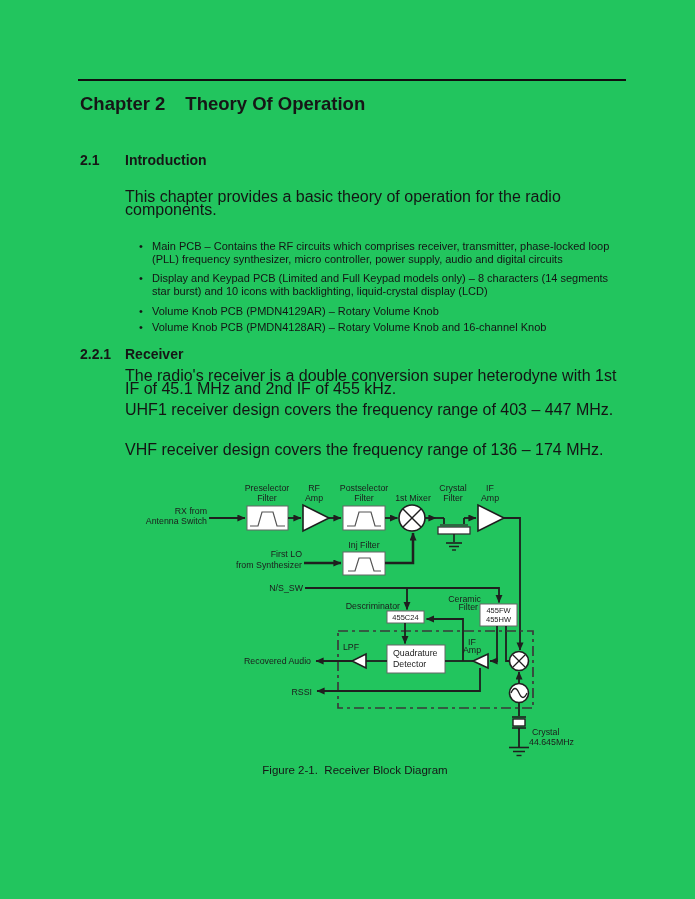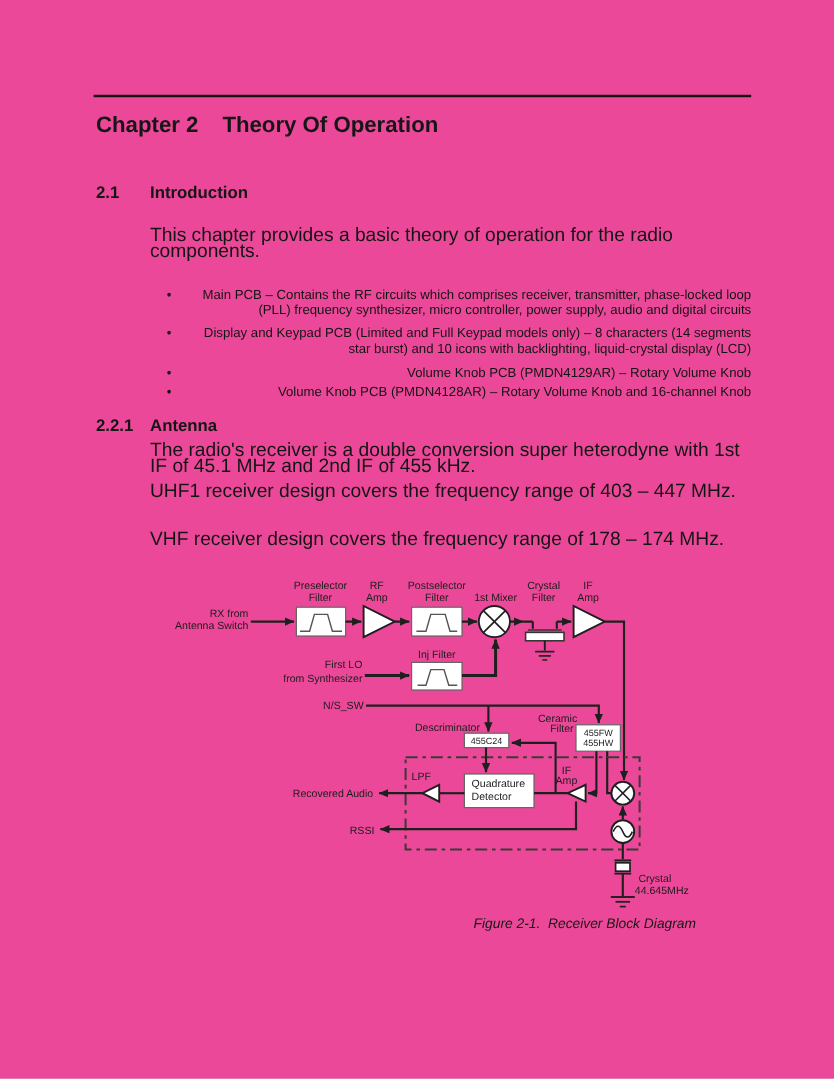--- a/index.html
+++ b/index.html
@@ -1,31 +1,31 @@
 <!DOCTYPE html>
 <html><head>
 <meta charset="utf-8">
 <style>
   html,body{margin:0;padding:0;background:#e8e8e8;}
   .page{
-    position:relative;width:695px;height:899px;background:#ec4899;
+    position:relative;width:695px;height:899px;background:#22c55e;
     font-family:"Liberation Sans",sans-serif;color:#161616;overflow:hidden;
     margin:0 auto;box-shadow:0 0 4px rgba(0,0,0,.25);
   }
   .rule{position:absolute;left:78px;top:79px;width:548px;height:2.4px;background:#101010;}
   .chapter{position:absolute;left:80px;top:93px;font-size:18.5px;font-weight:bold;white-space:nowrap;}
   .chapter .gap{display:inline-block;width:20px;}
   .sec-h{position:absolute;left:80px;font-size:14px;font-weight:bold;white-space:nowrap;}
   .sec-h .num{display:inline-block;width:45px;}
   .body-text{position:absolute;left:125px;font-size:16px;line-height:13px;color:#141414;}
   .bullet{position:absolute;left:139px;display:flex;font-size:11px;line-height:13px;color:#141414;}
   .bullet .dot{width:13px;flex:0 0 13px;}
-  .bullet .btxt{width:474px;text-align:right;}
-  .caption{position:absolute;left:130px;top:764px;width:450px;text-align:right;
-    font-size:11.5px;font-style:italic;white-space:pre;color:#161616;}
+  .bullet .btxt{width:474px;}
+  .caption{position:absolute;left:130px;top:764px;width:450px;text-align:center;
+    font-size:11.5px;white-space:pre;color:#161616;}
   svg text{font-family:"Liberation Sans",sans-serif;}
   .dlbl{font-size:8.8px;fill:#1c1c1c;}
   .dsm{font-size:7.5px;fill:#1c1c1c;}
   .ta-e{text-anchor:end;}
   .ta-m{text-anchor:middle;}
 </style>
 </head>
 <body>
 
 <div class="page">
@@ -49,25 +49,25 @@
   </div>
   <div class="bullet" style="top:305px;">
     <span class="dot">•</span>
     <span class="btxt">Volume Knob PCB (PMDN4129AR) – Rotary Volume Knob</span>
   </div>
   <div class="bullet" style="top:321px;">
     <span class="dot">•</span>
     <span class="btxt">Volume Knob PCB (PMDN4128AR) – Rotary Volume Knob and 16-channel Knob</span>
   </div>
 
-  <div class="sec-h" style="top:346px;"><span class="num">2.2.1</span><span>Antenna</span></div>
+  <div class="sec-h" style="top:346px;"><span class="num">2.2.1</span><span>Receiver</span></div>
 
   <div class="body-text" style="top:369px;width:505px;">The radio's receiver is a double conversion super heterodyne with 1st IF of 45.1 MHz and 2nd IF of 455 kHz.</div>
   <div class="body-text" style="top:403px;width:505px;">UHF1 receiver design covers the frequency range of 403 – 447 MHz.</div>
-  <div class="body-text" style="top:443px;width:505px;">VHF receiver design covers the frequency range of 178 – 174 MHz.</div>
+  <div class="body-text" style="top:443px;width:505px;">VHF receiver design covers the frequency range of 136 – 174 MHz.</div>
 
   <svg style="position:absolute;left:0;top:478px;" width="695" height="292" viewBox="0 478 695 292">
     <defs>
       <marker id="arr" markerUnits="userSpaceOnUse" markerWidth="9" markerHeight="8" refX="7.6" refY="3.5" orient="auto">
         <path d="M0,0 L8,3.5 L0,7 Z" fill="#1f1f1f"></path>
       </marker>
     </defs>
 
     <g>
       <text class="dlbl ta-e" x="207" y="514">RX from</text>

